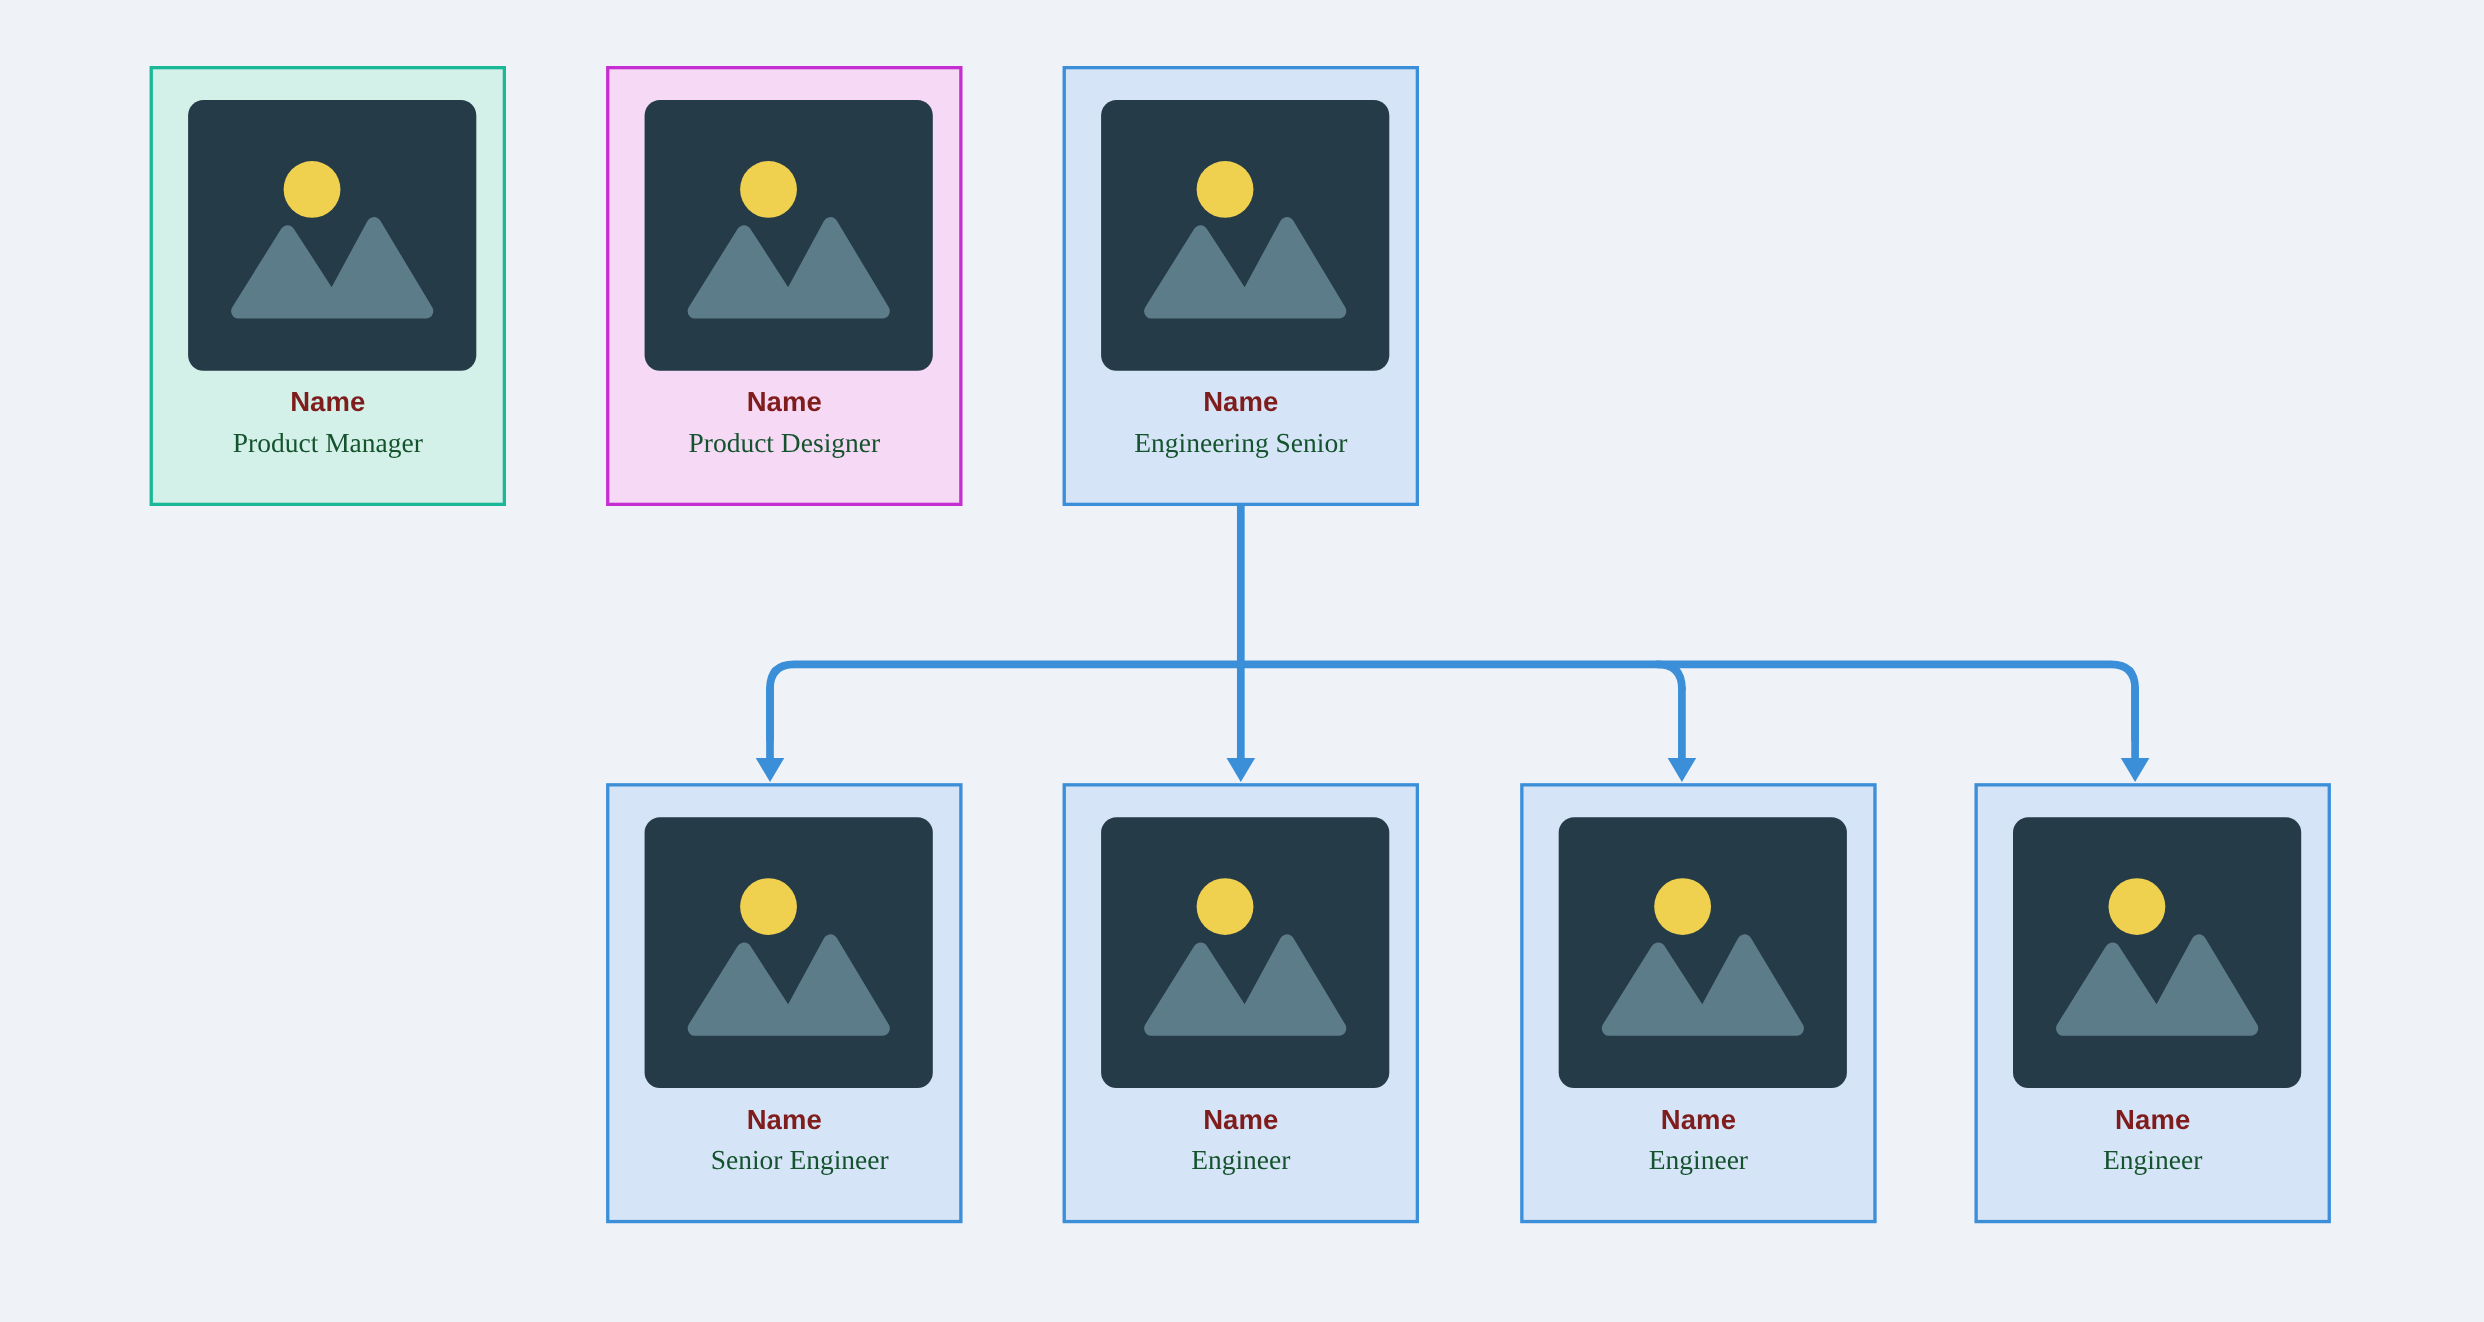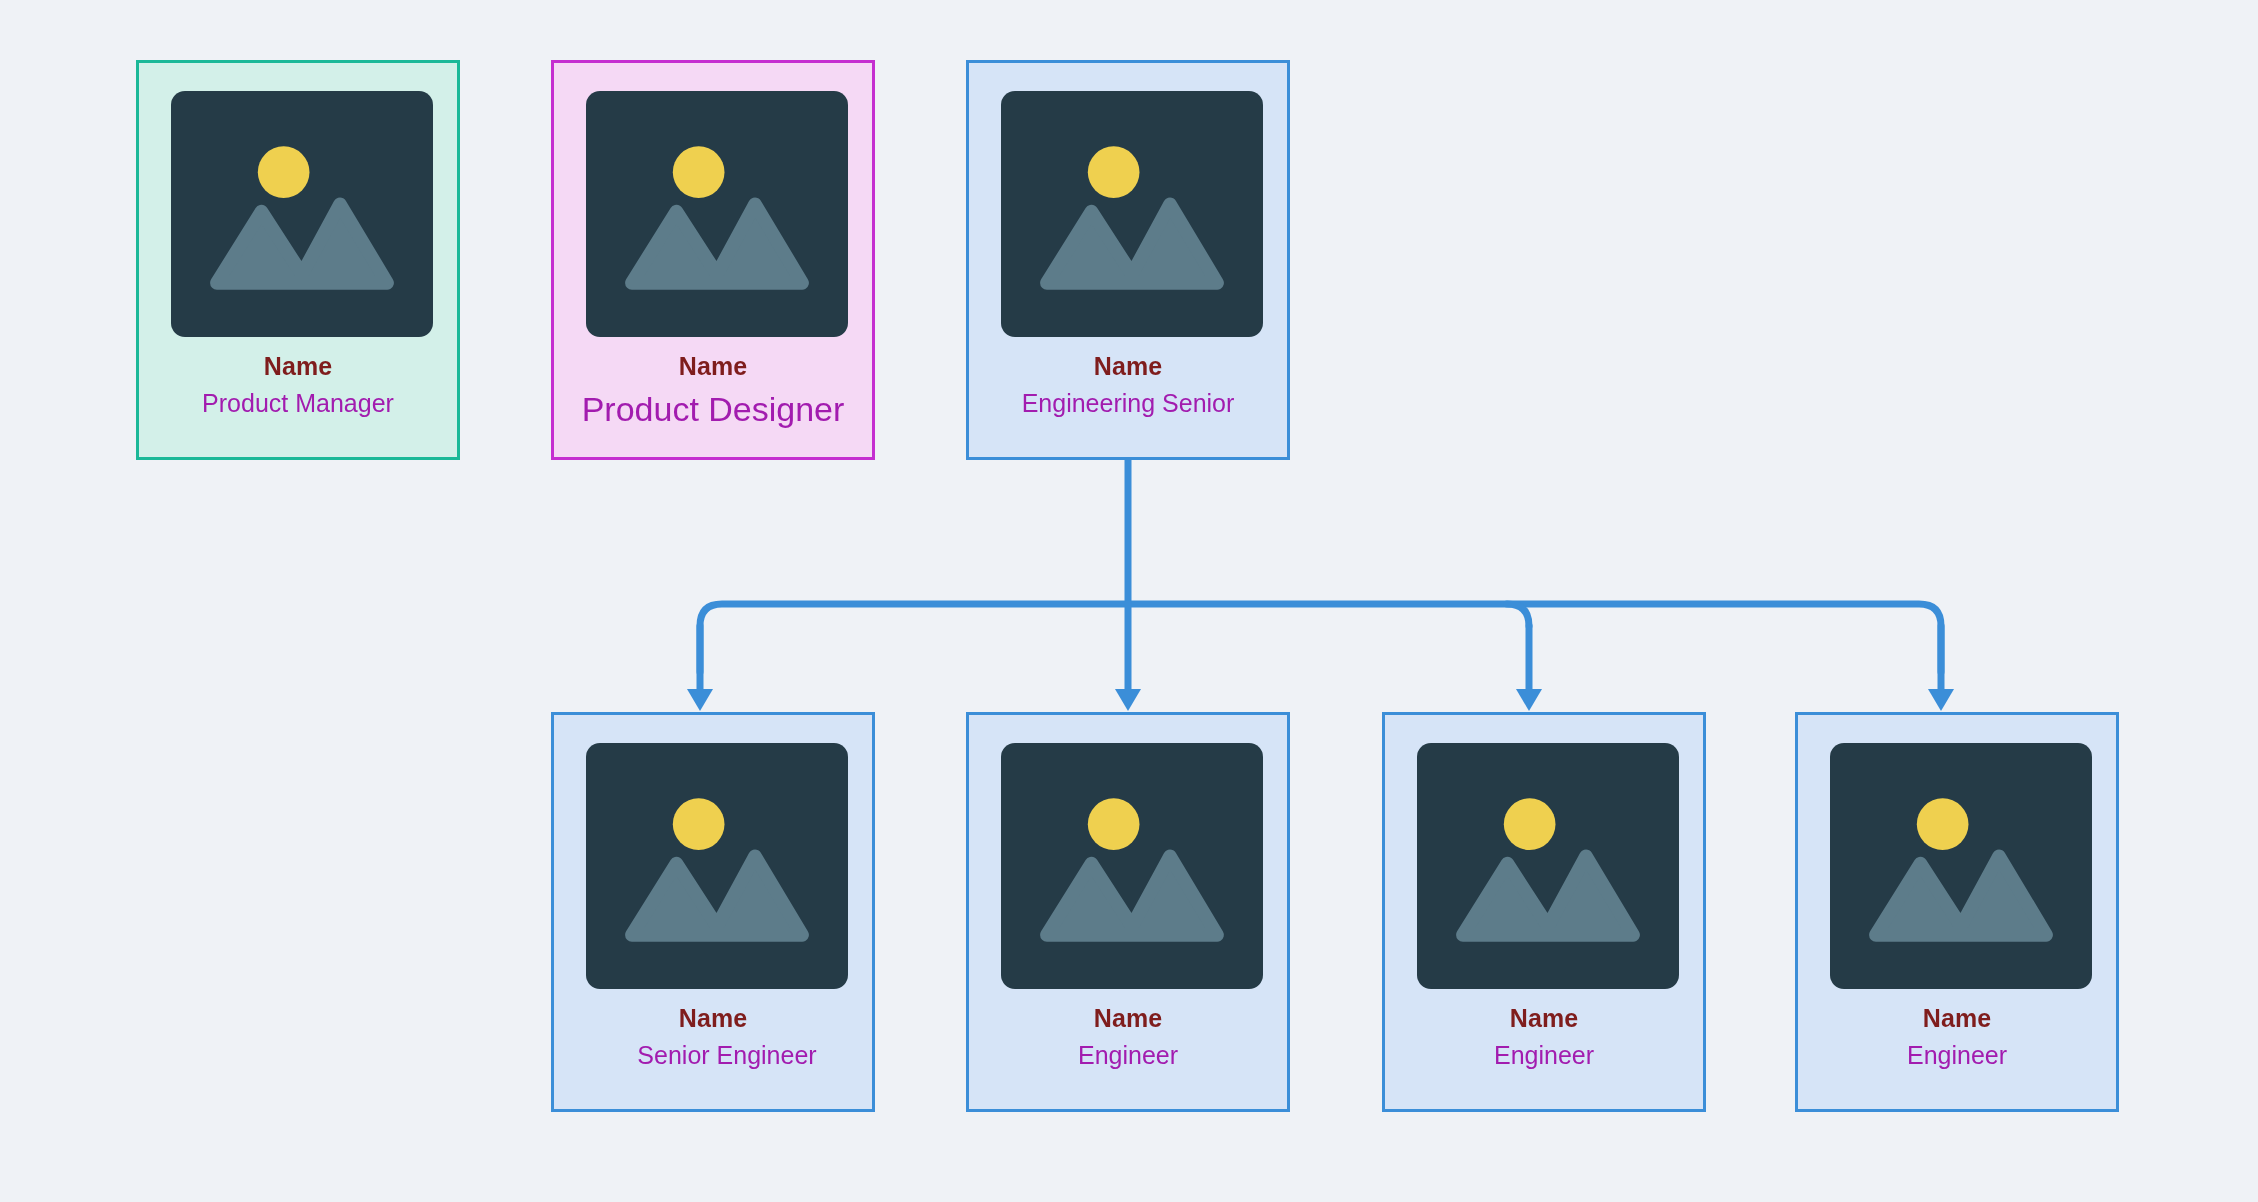--- a/index.html
+++ b/index.html
@@ -52,23 +52,24 @@
     text-align: center;
     box-sizing: border-box;
   }
   .card-name {
     font-weight: bold;
     color: #7f1d1d;
     line-height: 1.22;
     letter-spacing: 0.1px;
   }
   .card-role {
-    color: #a21caf;
+    color: #14532d;
     line-height: 1.25;
     font-weight: 400;
+    font-family: Liberation Serif, serif;
   }
 </style>
 </head>
 <body>
 
 <div id="canvas">
 
   <svg id="connectors" viewBox="0 0 2258 1202" width="2258" height="1202" xmlns="http://www.w3.org/2000/svg">
       <path d="M 1128 460 L 1128 604" fill="none" stroke="#3b8ed8" stroke-width="7" stroke-linecap="round" stroke-linejoin="round"></path>
       <path d="M 700 672
@@ -113,21 +114,21 @@
     <path d="M 45.849999999999994 191.88
              L 90.38999999999999 120.53999999999999
              L 131  183.27
              L 168.99 113.16000000000001
              L 216.14999999999998 191.88
              Z" fill="#5d7c8a" stroke="#5d7c8a" stroke-width="13.53" stroke-linejoin="round"></path>
   </svg>
         </div>
         <div class="card-text" style="position: absolute; left: 0px; top: 288px;">
           <div class="card-name" style="font-size: 25px;">Name</div>
-          <div class="card-role" style="font-size: 34px; margin-top: 6px;">Product Designer</div>
+          <div class="card-role" style="font-size: 25px; margin-top: 6px;">Product Designer</div>
         </div>
       </div>
       <div class="card" style="left: 966px; top: 60px; width: 324px; height: 400px; background: rgb(214, 228, 247); border: 3px solid rgb(59, 142, 216);">
         <div class="card-photo" style="position: absolute; left: 32px; top: 28px; width: 262px; height: 246px; background: rgb(37, 59, 71);">
   <svg viewBox="0 0 262 246" preserveAspectRatio="none">
     <circle cx="112.66" cy="81.18" r="25.83" fill="#efd04f"></circle>
     <path d="M 45.849999999999994 191.88
              L 90.38999999999999 120.53999999999999
              L 131  183.27
              L 168.99 113.16000000000001

